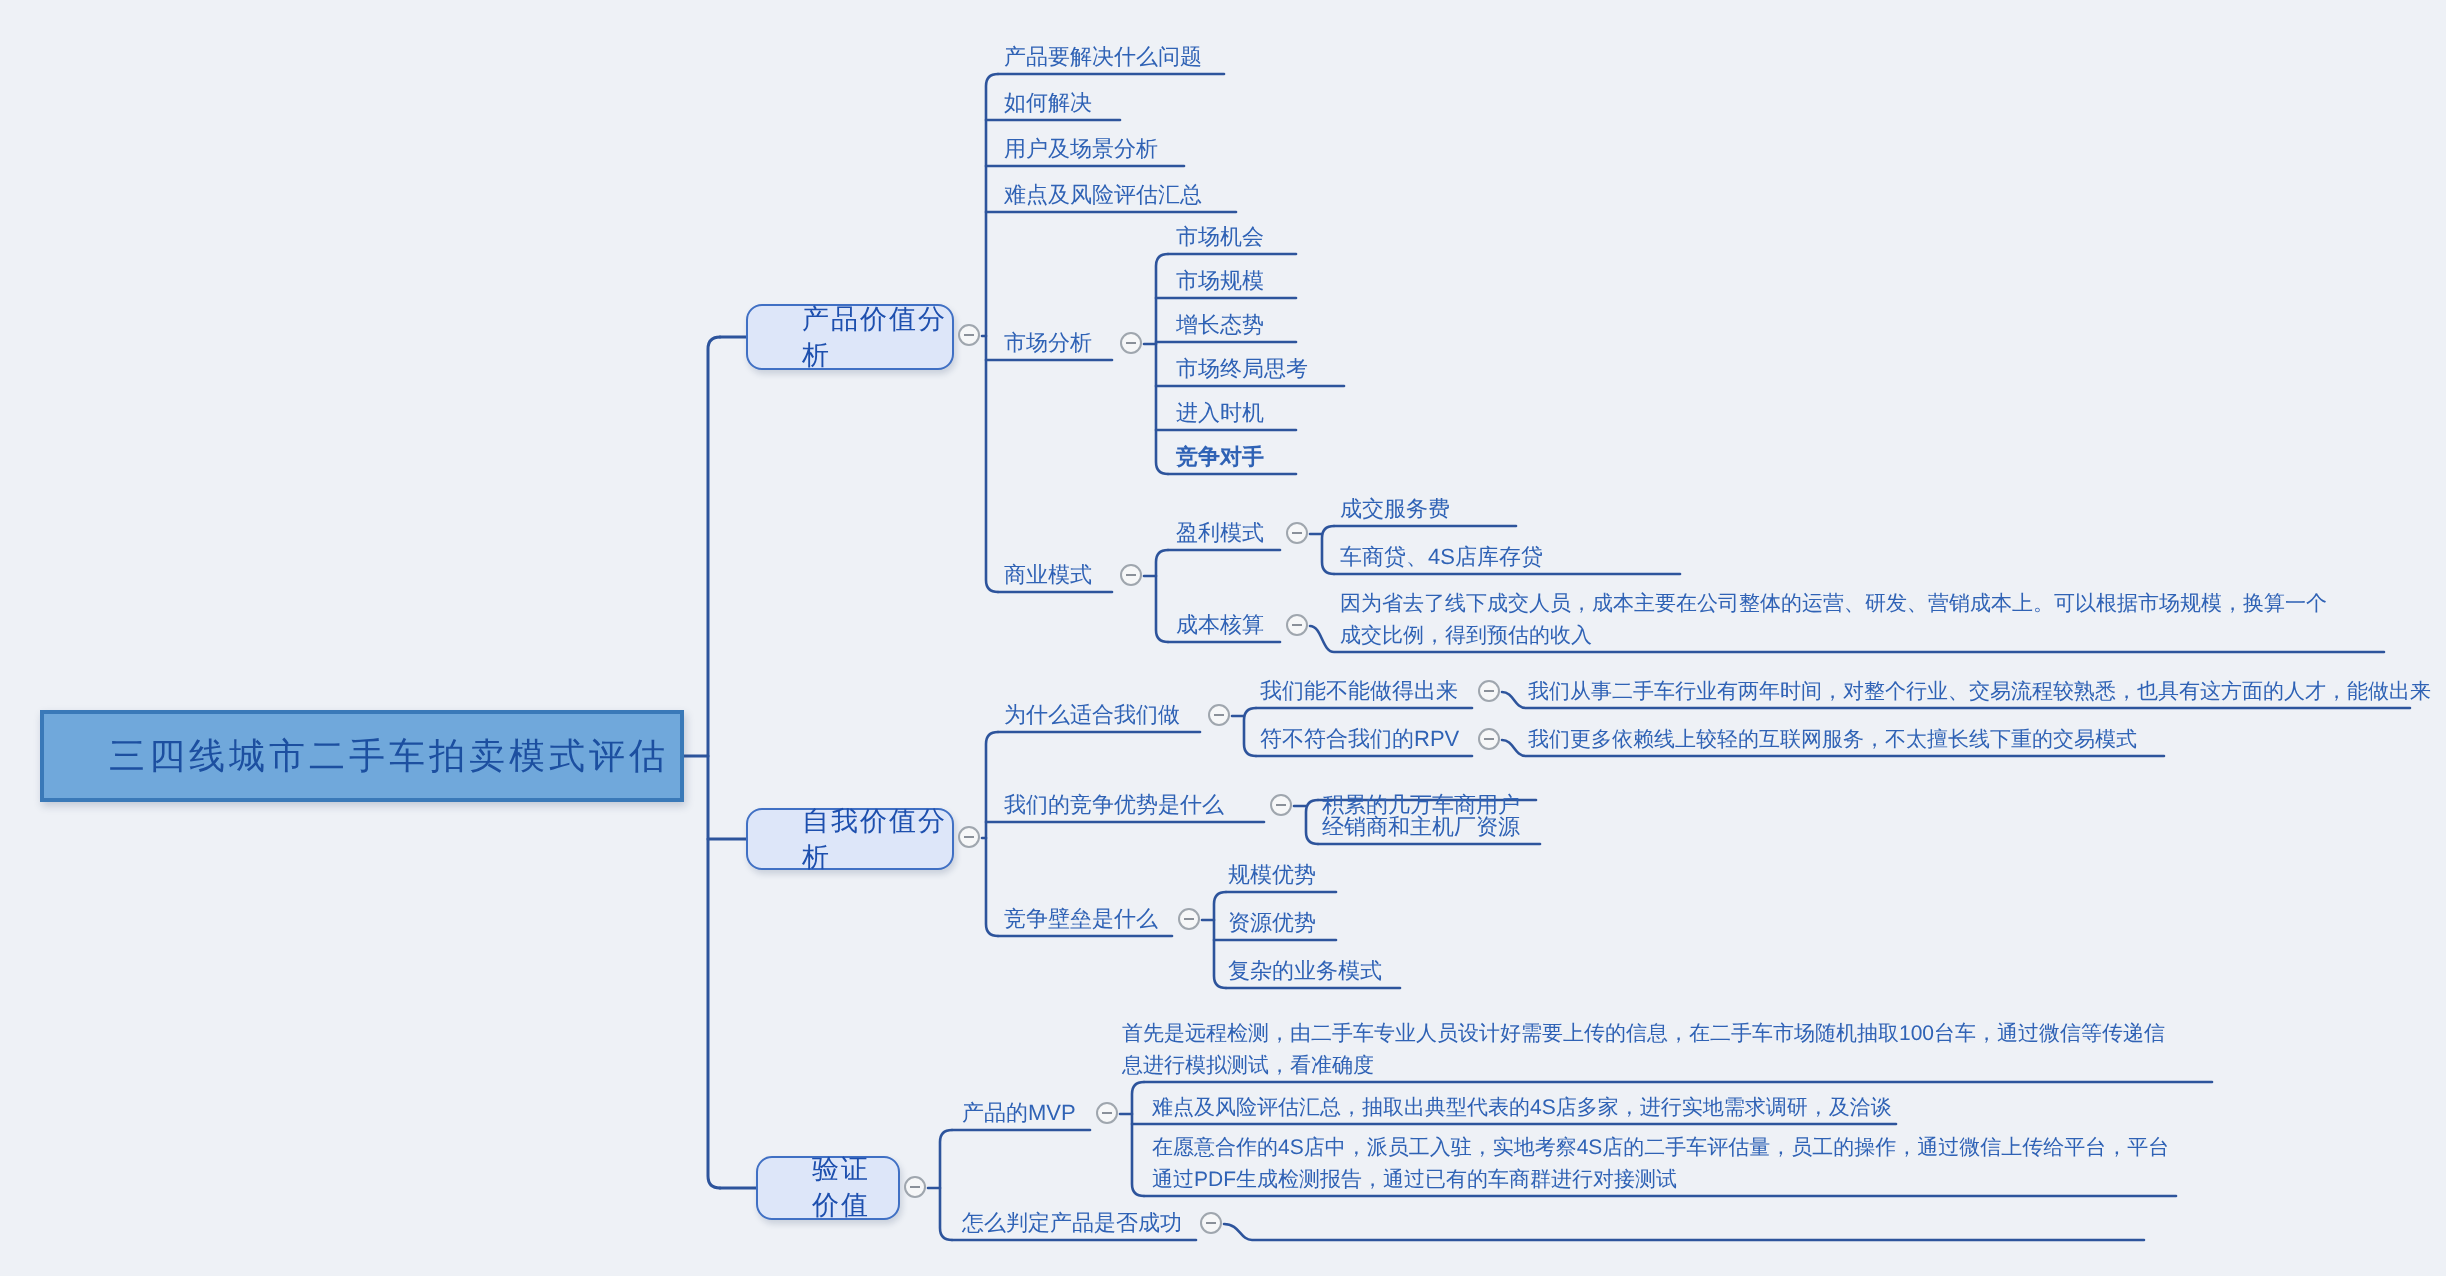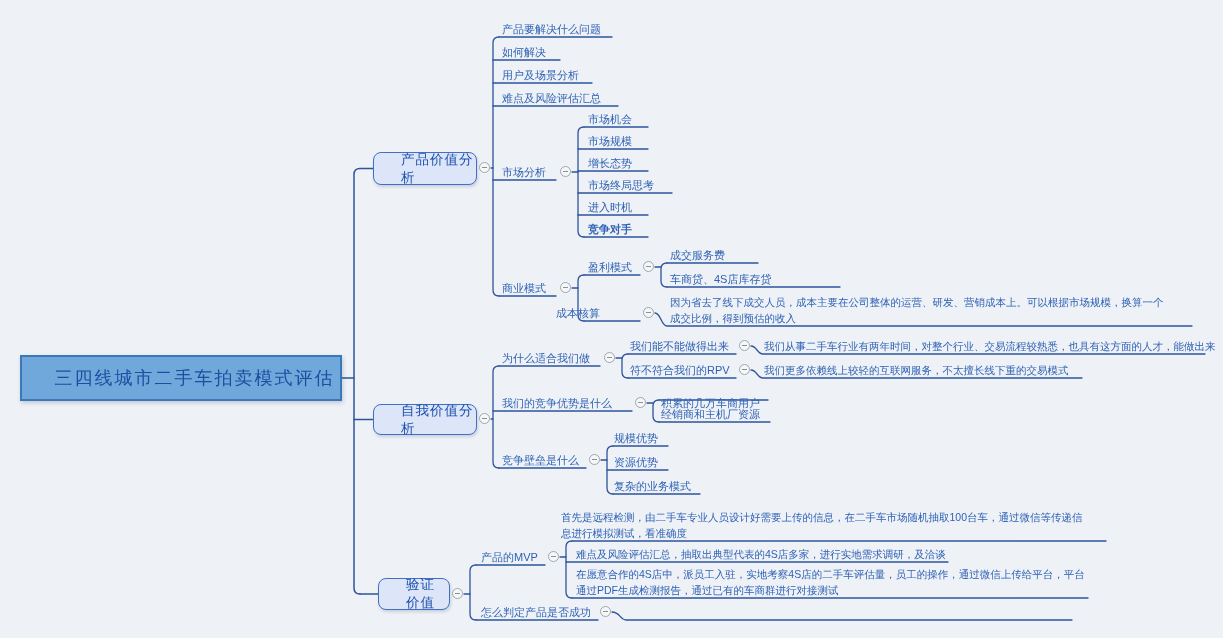--- a/index.html
+++ b/index.html
@@ -124,21 +124,21 @@
     <div class="txt" style="left: 502px; top: 280px;">商业模式</div>
     <div class="collapse" style="left: 560px; top: 282px;">
       <i></i>
     </div>
     <div class="txt" style="left: 588px; top: 259px;">盈利模式</div>
     <div class="collapse" style="left: 643px; top: 261px;">
       <i></i>
     </div>
     <div class="txt" style="left: 670px; top: 247px;">成交服务费</div>
     <div class="txt" style="left: 670px; top: 271px;">车商贷、4S店库存贷</div>
-    <div class="txt" style="left: 556px; top: 305px;">成本核算</div>
+    <div class="txt" style="left: 588px; top: 305px;">成本核算</div>
     <div class="collapse" style="left: 643px; top: 307px;">
       <i></i>
     </div>
     <div class="txt note wrap" style="left: 670px; top: 294px; width: 500px;">因为省去了线下成交人员，成本主要在公司整体的运营、研发、营销成本上。可以根据市场规模，换算一个成交比例，得到预估的收入</div>
     <div class="box branch" style="left: 373px; top: 404px; width: 104px; height: 31px;">自我价值分析</div>
     <div class="collapse" style="left: 479px; top: 413px;">
       <i></i>
     </div>
     <div class="txt" style="left: 502px; top: 350px;">为什么适合我们做</div>
     <div class="collapse" style="left: 604px; top: 352px;">

